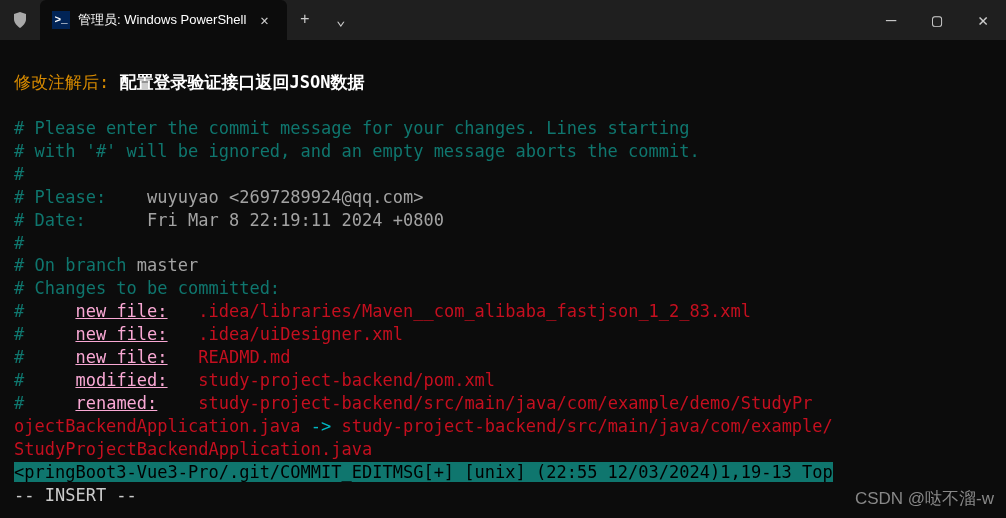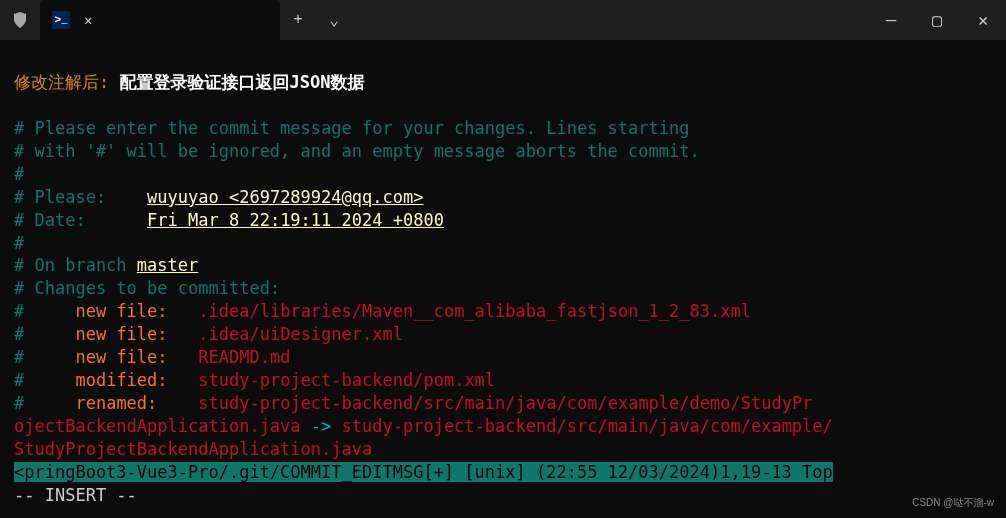--- a/index.html
+++ b/index.html
@@ -71,50 +71,51 @@
 }
 .terminal {
   padding: 8px 14px;
   line-height: 1.35;
   white-space: pre;
   font-family: 'NSimSun', 'Consolas', monospace;
 }
 .orange { color: #d68a00; }
 .yellow { color: #ffffff; font-weight: bold; }
 .blue { color: #0f766e; }
-.magenta { color: #fef9c3; text-decoration: underline; }
+.magenta { color: #a3a3a3; }
 .red { color: #c50f1f; margin-top: 32px; }
-.green { color: #f97316; }
+.green { color: #f9a8d4; text-decoration: underline; }
 .cyan { color: #00b7c3; }
 .statusline {
   background: #0f766e;
   color: #000;
   display: inline;
 }
 .insert-mode { color: #ccc; font-weight: normal; }
 .watermark {
   position: absolute;
   bottom: 8px;
   right: 12px;
   color: #888;
-  font-size: 10px;
+  font-size: 17px;
   font-family: 'Microsoft YaHei', sans-serif;
 }
 </style>
 </head>
 <body>
 
 <div class="titlebar">
   <div class="shield-icon">
     <svg width="16" height="16" viewBox="0 0 16 16">
         <path fill="#ccc" d="M8 0 L14 2 V7 C14 11 11 14 8 16 C5 14 2 11 2 7 V2 Z" opacity="0.8"></path>
       </svg>
   </div>
   <div class="tab">
     <div class="ps-icon">&gt;_</div>
+    <span class="tab-title">管理员: Windows PowerShell</span>
     <span class="tab-close">✕</span>
   </div>
   <div class="new-tab-btn">+</div>
   <div class="tab-dropdown">⌄</div>
   <div class="spacer"></div>
   <div class="win-btn">—</div>
   <div class="win-btn">▢</div>
   <div class="win-btn">✕</div>
 </div>
 

